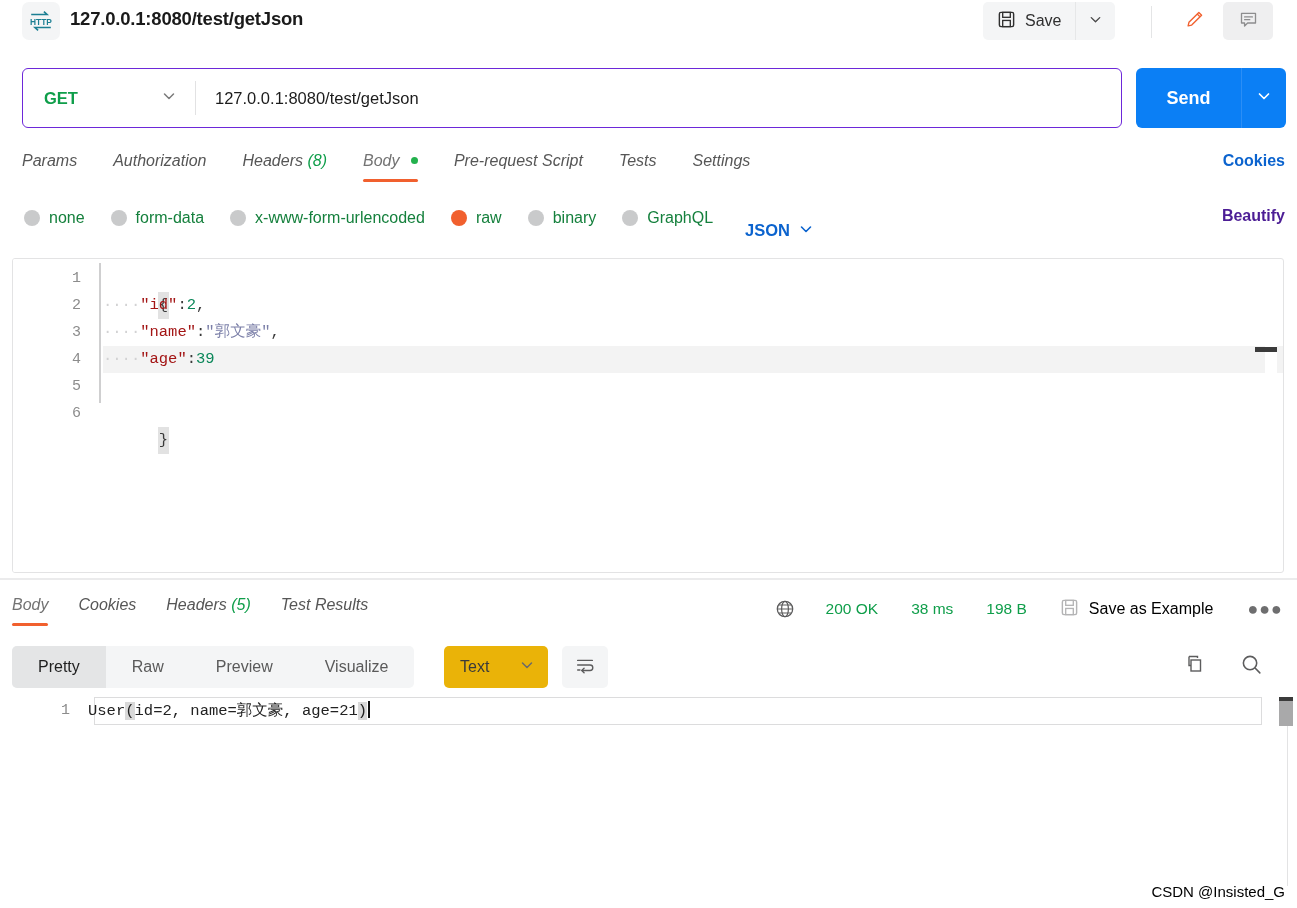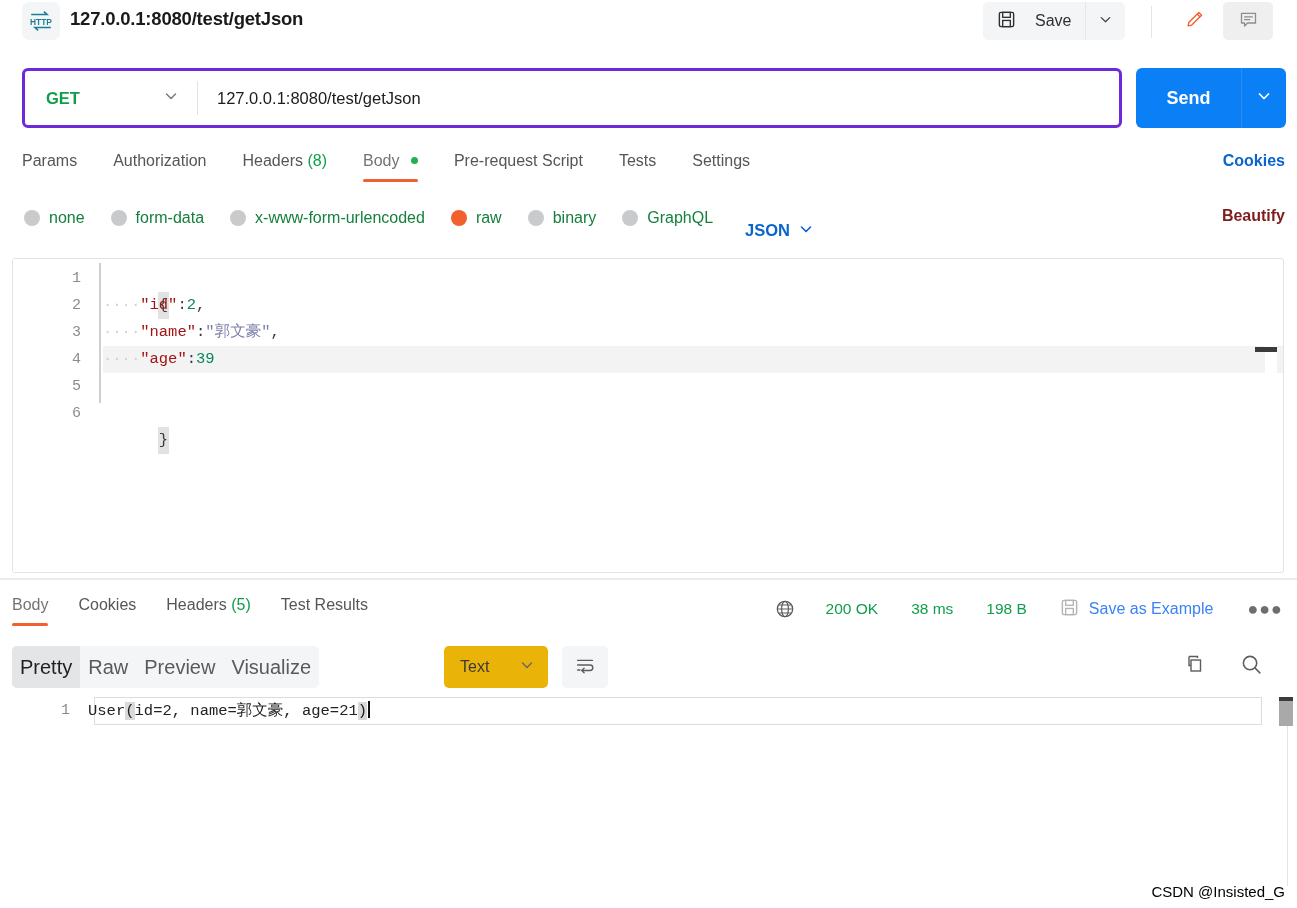--- a/index.html
+++ b/index.html
@@ -26,21 +26,21 @@
     position: absolute; left: 70px; top: 8px;
     font-size: 18.5px; font-weight: bold; color: #1a1a1a;
     letter-spacing: -0.2px;
   }
   .save-group {
     position: absolute; left: 983px; top: 2px;
     height: 38px; display: flex; align-items: stretch;
     background: #f4f5f6; border-radius: 5px; overflow: hidden;
   }
   .save-btn {
-    display: flex; align-items: center; gap: 19px;
+    display: flex; align-items: center; gap: 9px;
     padding: 0 14px 0 14px; cursor: pointer; text-align: center;
   }
   .save-btn .lbl { font-size: 16px; color: #2f2f2f; }
   .save-caret {
     width: 40px; display: flex; align-items: center; justify-content: center;
     border-left: 1px solid #e6e7e8; cursor: pointer;
   }
   .topbar-sep {
     position: absolute; left: 1151px; top: 6px; width: 1px; height: 32px;
     background: #e4e5e6;
@@ -53,21 +53,21 @@
   .comment-box {
     position: absolute; left: 1223px; top: 2px;
     width: 50px; height: 38px; border-radius: 5px; background: #efeff0;
     display: flex; align-items: center; justify-content: center; cursor: pointer;
   }
 
   
   .url-wrap {
     position: absolute; left: 22px; top: 68px;
     width: 1100px; height: 60px;
-    border: 3px solid #6d28d9; border-radius: 6px; background: #fff;
+    border: 1px solid #6d28d9; border-radius: 6px; background: #fff;
     display: flex; align-items: center;
   }
   .method {
     width: 172px; height: 100%;
     display: flex; align-items: center; justify-content: space-between;
     padding: 0 18px 0 21px; cursor: pointer;
   }
   .method .m-lbl { font-size: 16.5px; font-weight: bold; color: #0f9e4a; }
   .method-divider { width: 1px; height: 34px; background: #e2e2e3; }
   .url-input {
@@ -89,21 +89,21 @@
     border-left: 1px solid #2b8ef6; cursor: pointer;
   }
 
   
   .req-tabs {
     position: absolute; left: 22px; top: 148px; height: 40px;
     display: flex; align-items: flex-start; gap: 0;
   }
   .rtab {
     position: relative; font-size: 16px; color: #565656;
-    padding: 4px 0 12px 0; margin-right: 36px; cursor: pointer; white-space: nowrap;
+    padding: 4px 0 12px 0; margin-right: 36px; cursor: pointer; white-space: nowrap; font-style: italic;
   }
   .rtab.active { color: #737373; }
   .rtab.active::after {
     content: ""; position: absolute; left: 0; right: 0; bottom: 0;
     height: 3px; background: #f1602e; border-radius: 2px;
   }
   .dot-green {
     display: inline-block; width: 7px; height: 7px; border-radius: 50%;
     background: #23b14d; margin-left: 7px; vertical-align: 2px;
   }
@@ -126,21 +126,21 @@
     width: 16px; height: 16px; border-radius: 50%;
     background: #c9cacb; margin-right: 9px; flex: 0 0 auto;
   }
   .radio-item.sel .radio-dot { background: #f1602e; }
   .json-sel {
     display: flex; align-items: center; gap: 8px; margin-left: 6px;
     font-size: 16.5px; font-weight: bold; color: #0b63ce; cursor: pointer; margin-top: 25px;
   }
   .beautify {
     position: absolute; right: 12px; top: 207px;
-    font-size: 16px; font-weight: bold; color: #7f1d1d; cursor: pointer;
+    font-size: 16px; font-weight: bold; color: #4c1d95; cursor: pointer;
   }
 
   
   .req-editor {
     position: absolute; left: 12px; top: 258px;
     width: 1272px; height: 315px;
     border: 1px solid #e3e3e4; border-radius: 3px; background: #fff;
     overflow: hidden;
   }
   .gutter {
@@ -197,33 +197,33 @@
   .res-meta {
     position: absolute; right: 10px; top: 594px;
     display: flex; align-items: center; gap: 12px; height: 30px;
   }
   .res-meta .globe { margin-right: 18px; display: flex; align-items: center; }
   .meta-val {
     font-size: 15.5px; color: #0f9e4a; margin-right: 21px; white-space: nowrap;
   }
   .save-example {
     display: flex; align-items: center; gap: 10px; margin-right: 22px;
-    color: #3b82f6; font-size: 16px; cursor: pointer; justify-content: space-between;
+    color: #000000; font-size: 16px; cursor: pointer; justify-content: space-between;
   }
   .ellipsis { color: #6e6e6f; font-size: 18px; letter-spacing: 1px; cursor: pointer; padding-right: 4px;}
 
   
   .seg-group {
     position: absolute; left: 12px; top: 646px;
     height: 42px; background: #f4f5f6; border-radius: 5px;
     display: flex; align-items: stretch; overflow: hidden;
   }
   .seg {
     display: flex; align-items: center; justify-content: center;
-    padding: 0 8px; font-size: 20px; color: #5a5a5a; cursor: pointer;
+    padding: 0 26px; font-size: 16px; color: #5a5a5a; cursor: pointer;
   }
   .seg.active { background: #e4e5e6; color: #1f1f1f; }
   .text-sel {
     position: absolute; left: 444px; top: 646px;
     width: 104px; height: 42px; background: #eab308; border-radius: 5px;
     display: flex; align-items: center; justify-content: space-between;
     padding: 0 13px 0 16px; cursor: pointer;
   }
   .text-sel .t-lbl { font-size: 16px; color: #3a3a3a; }
   .wrap-btn {

